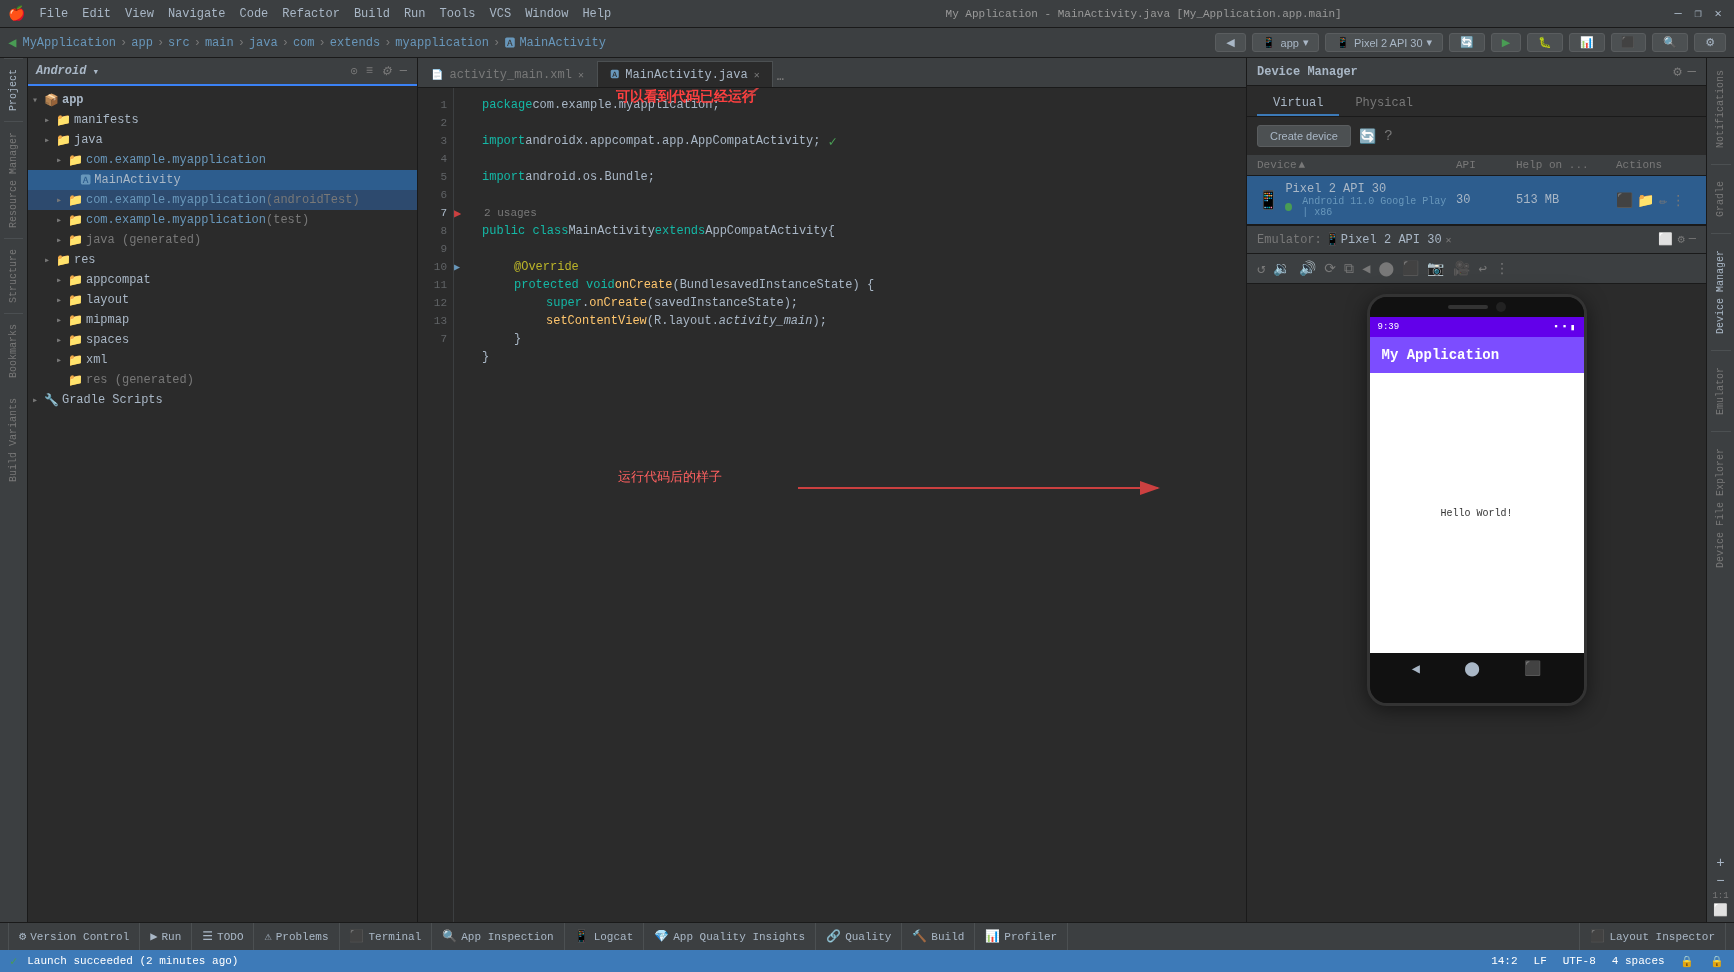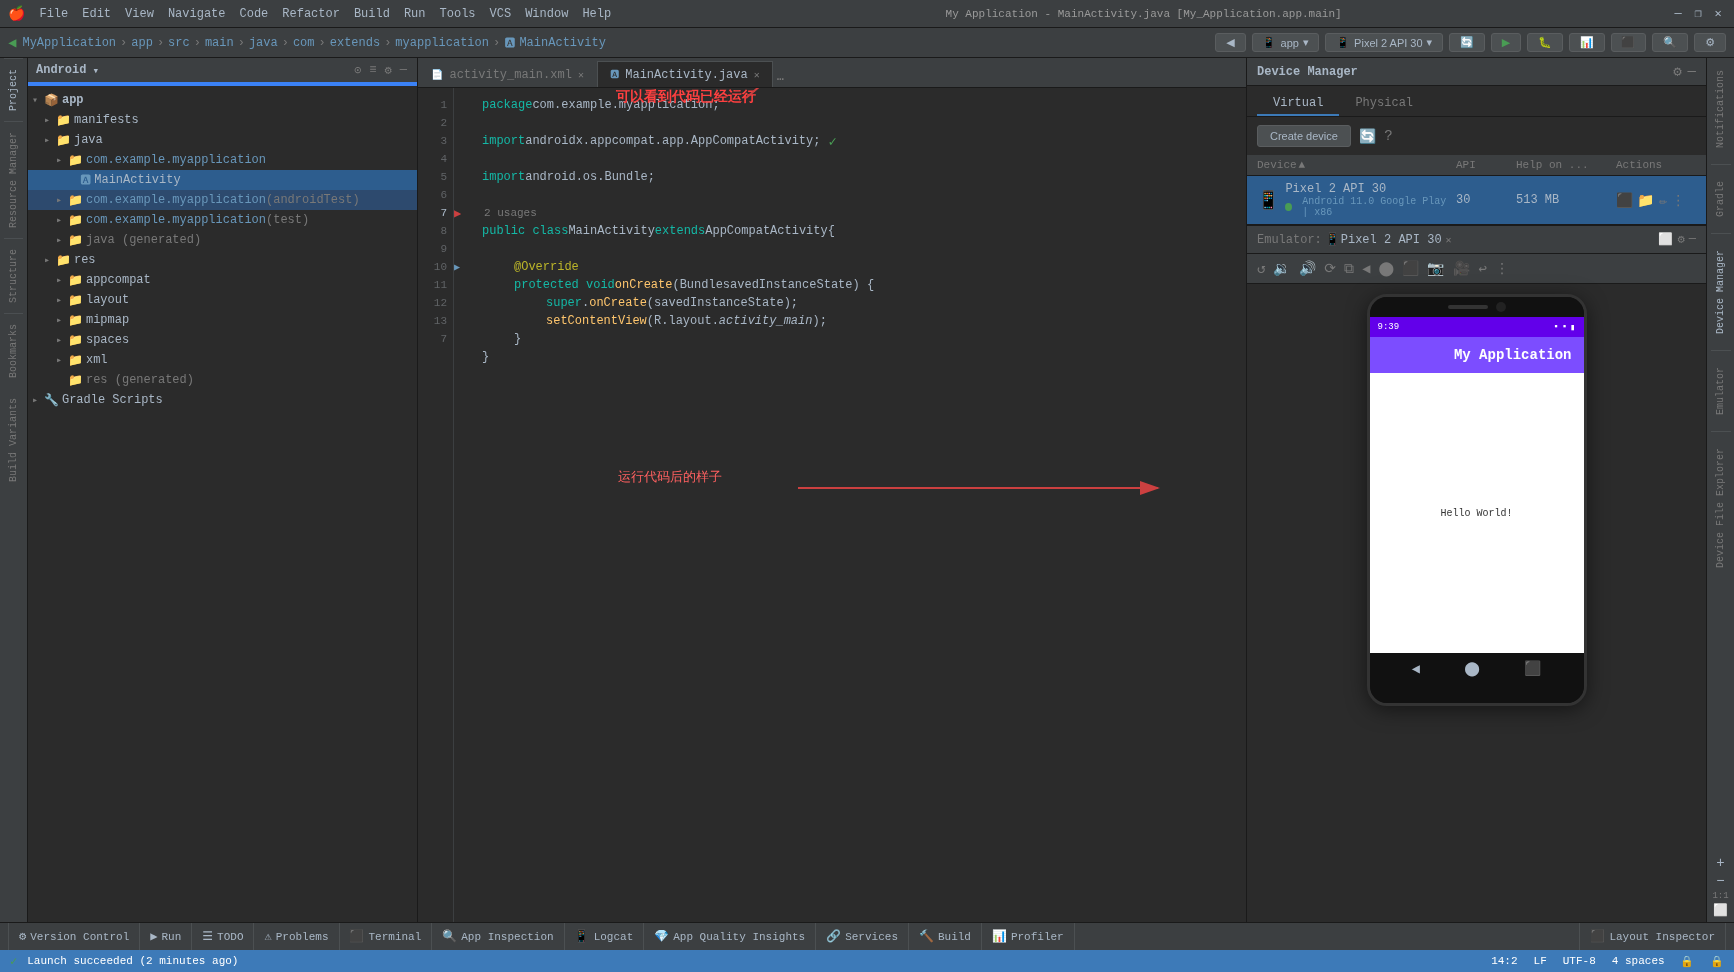--- a/index.html
+++ b/index.html
@@ -20,21 +20,21 @@
     .breadcrumb-item { color: #6897bb; cursor: pointer; }
     .breadcrumb-sep { color: #787878; margin: 0 2px; }
     .breadcrumb-toolbar-right { margin-left: auto; display: flex; align-items: center; gap: 6px; }
     .toolbar-btn { background: #4c5052; border: 1px solid #5a5d5f; color: #a9b7c6; padding: 2px 10px; font-size: 11px; border-radius: 3px; cursor: pointer; display: flex; align-items: center; gap: 4px; }
 
     
     .main-area { display: flex; flex: 1; overflow: hidden; }
 
     
     .project-panel { width: 390px; background: #2b2b2b; display: flex; flex-direction: column; border-right: 1px solid #1a1a1a; }
-    .panel-header { background: #3c3f41; height: 28px; display: flex; align-items: center; padding: 0 8px; gap: 4px; border-bottom: 4px solid #3b82f6; }
+    .panel-header { background: #3c3f41; height: 28px; display: flex; align-items: center; padding: 0 8px; gap: 4px; border-bottom: 2px solid #3b82f6; font-style: italic; }
     .panel-title { color: #a9b7c6; font-size: 12px; font-weight: bold; }
     .panel-dropdown { color: #a9b7c6; font-size: 11px; margin-left: 2px; }
     .panel-icons { margin-left: auto; display: flex; gap: 4px; }
     .panel-icon-btn { color: #787878; font-size: 12px; cursor: pointer; padding: 2px; }
 
     .tree-area { flex: 1; overflow-y: auto; padding: 4px 0; }
     .tree-item { display: flex; align-items: center; padding: 1px 0; cursor: pointer; height: 20px; }
     .tree-item.selected { background: #2d5d8e; }
     .tree-item.selected2 { background: #2d4a6e; }
     .tree-indent { display: inline-block; }
@@ -99,21 +99,21 @@
 
     
     .phone-container { display: flex; justify-content: center; align-items: flex-start; padding: 10px; flex: 1; }
     .phone-frame { width: 220px; background: #1a1a1a; border-radius: 20px; border: 3px solid #333; overflow: hidden; box-shadow: 0 4px 20px rgba(0,0,0,0.5); }
     .phone-top-bar { background: #111; height: 20px; display: flex; align-items: center; justify-content: center; }
     .phone-speaker { background: #333; width: 40px; height: 4px; border-radius: 2px; }
     .phone-status-bar { background: #6200ea; height: 20px; display: flex; align-items: center; padding: 0 8px; }
     .phone-status-time { color: white; font-size: 9px; }
     .phone-status-icons { margin-left: auto; display: flex; gap: 3px; align-items: center; }
     .phone-status-icon { color: white; font-size: 9px; }
-    .phone-app-bar { background: #7c4dff; height: 36px; display: flex; align-items: center; padding: 0 12px; justify-content: flex-end; }
+    .phone-app-bar { background: #7c4dff; height: 36px; display: flex; align-items: center; padding: 0 12px; }
     .phone-app-title { color: white; font-size: 14px; font-weight: bold; }
     .phone-content { background: white; height: 280px; display: flex; align-items: center; justify-content: center; }
     .phone-hello { color: #333; font-size: 10px; }
     .phone-nav-bar { background: #111; height: 30px; display: flex; align-items: center; justify-content: space-around; padding: 0 20px; }
     .phone-nav-btn { color: #a9b7c6; font-size: 14px; }
     .phone-bottom { background: #111; height: 20px; }
 
     
     .right-sidebar { width: 28px; background: #3c3f41; display: flex; flex-direction: column; align-items: center; border-left: 1px solid #1a1a1a; }
     .right-sidebar-item { writing-mode: vertical-rl; transform: rotate(180deg); font-size: 10px; color: #787878; padding: 12px 4px; cursor: pointer; white-space: nowrap; }
@@ -675,21 +675,21 @@
   <div class="bottom-tool">
     <span class="bottom-tool-icon">📱</span>
     <span>Logcat</span>
   </div>
   <div class="bottom-tool">
     <span class="bottom-tool-icon">💎</span>
     <span>App Quality Insights</span>
   </div>
   <div class="bottom-tool">
     <span class="bottom-tool-icon">🔗</span>
-    <span>Services</span>
+    <span>Quality</span>
   </div>
   <div class="bottom-tool">
     <span class="bottom-tool-icon">🔨</span>
     <span>Build</span>
   </div>
   <div class="bottom-tool">
     <span class="bottom-tool-icon">📊</span>
     <span>Profiler</span>
   </div>
   <div style="flex:1;"></div>

